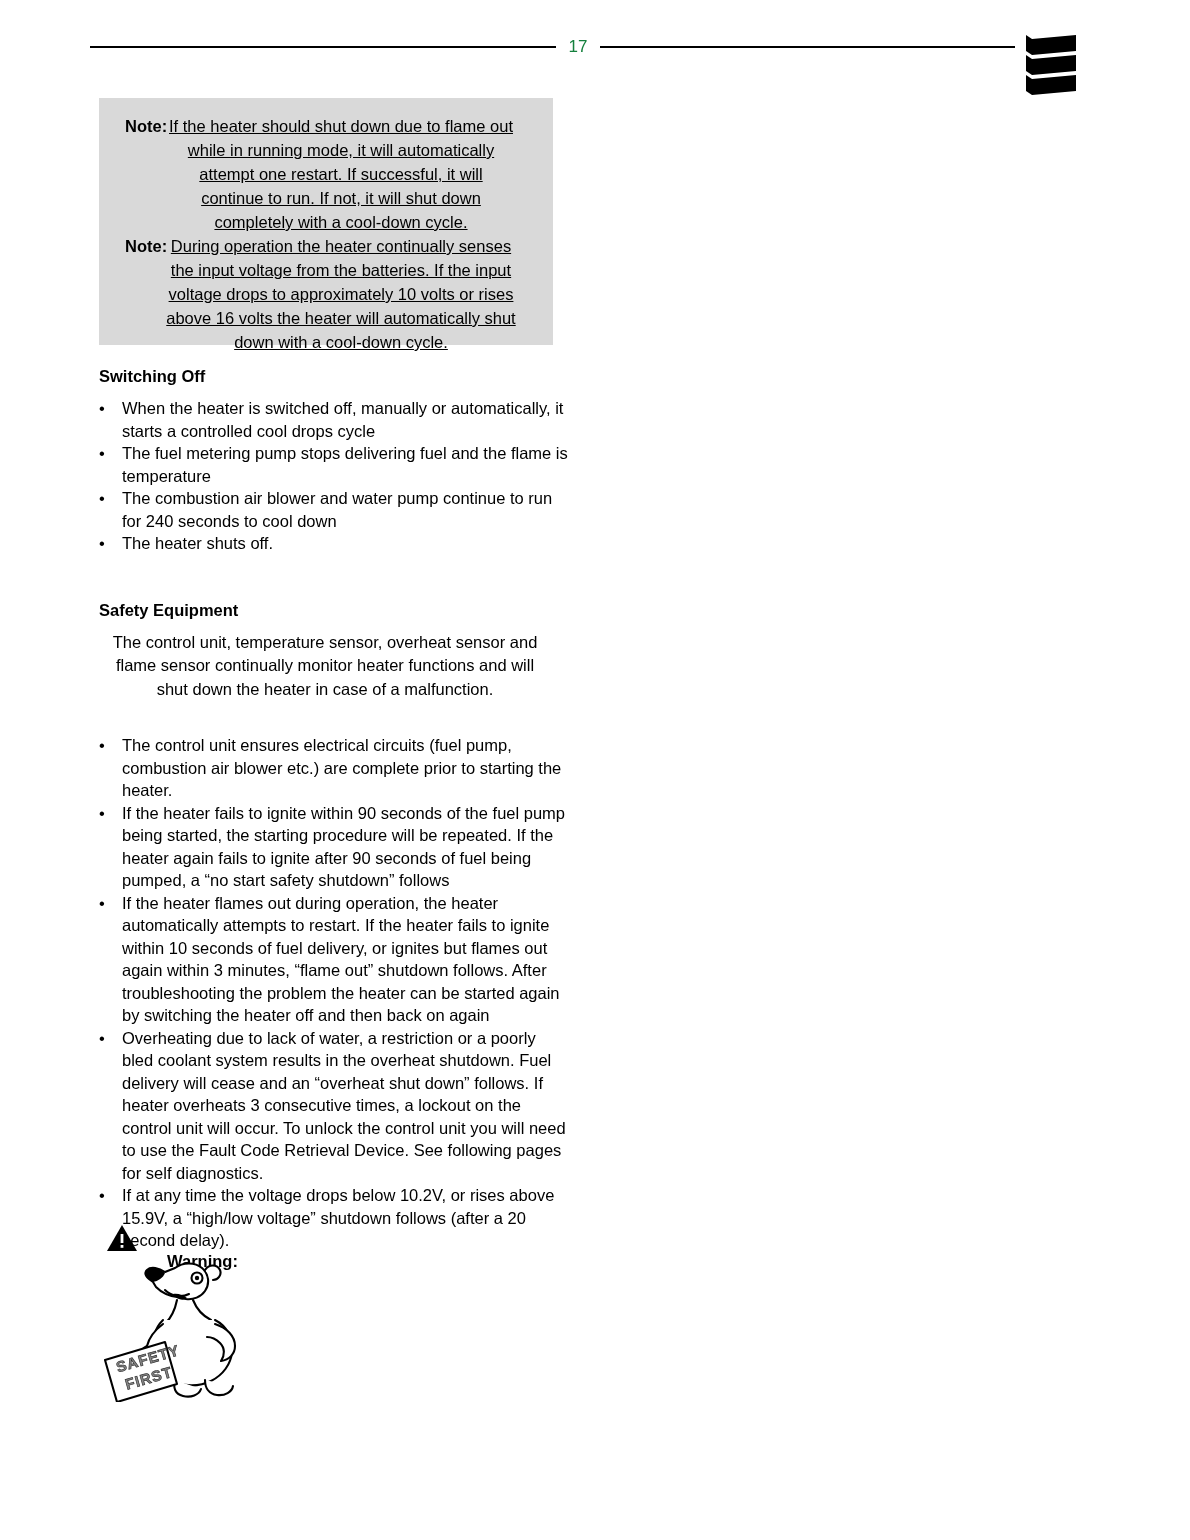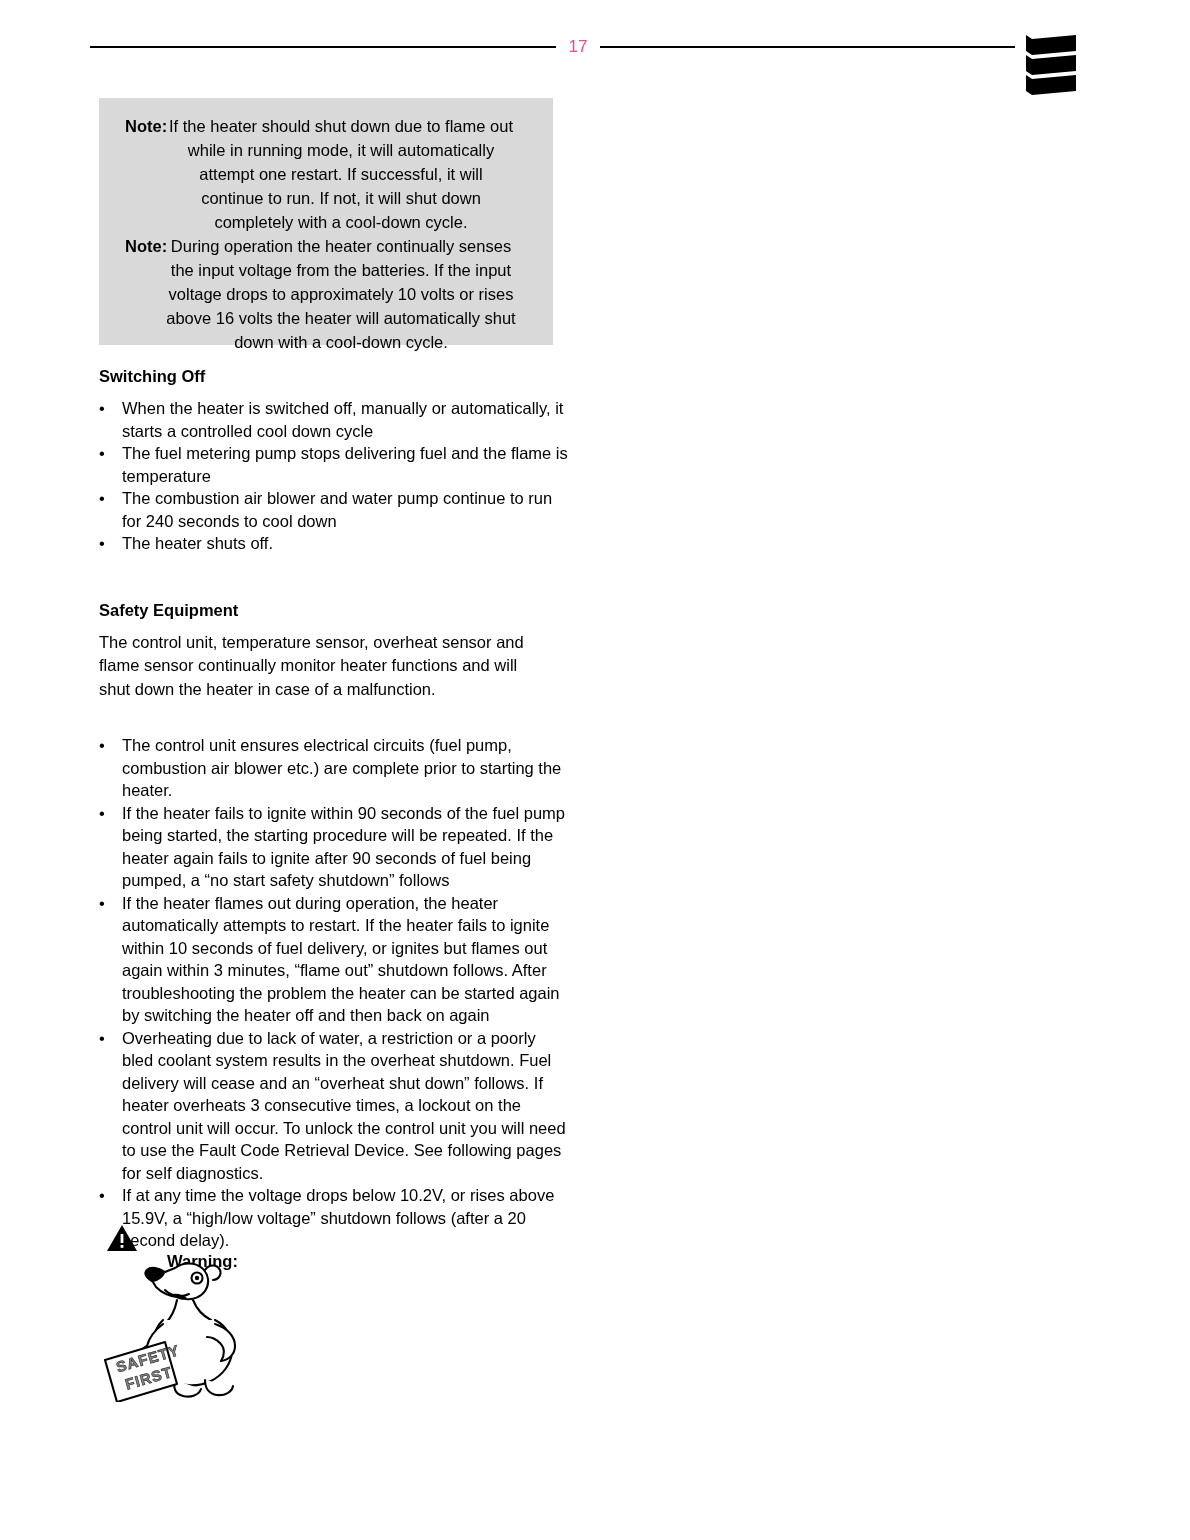--- a/index.html
+++ b/index.html
@@ -41,21 +41,21 @@
     background: #000;
   }
   .page-number {
     position: absolute;
     left: 556px;
     top: 36px;
     width: 44px;
     text-align: center;
     font-size: 17px;
     line-height: 22px;
-    color: #ec4899;
+    color: #15803d;
   }
   .brand-logo {
     position: absolute;
     left: 1022px;
     top: 33px;
     width: 62px;
     height: 68px;
   }
 
   
@@ -81,40 +81,42 @@
     padding-left: 26px;
     box-sizing: border-box;
     font-size: 16.5px;
     font-weight: bold;
     line-height: 24px;
   }
   .note-text {
     width: 350px;
     font-size: 16.5px;
     line-height: 24px;
+    text-decoration: underline;
   }
 
   
   .content {
     position: absolute;
     left: 99px;
     top: 365px;
     width: 470px;
   }
   h2.section-heading {
     margin: 0 0 10px 0;
     font-size: 16.5px;
     font-weight: bold;
     line-height: 22px;
   }
   .para {
     margin: 0;
     font-size: 16.5px;
     line-height: 23.5px;
     width: 452px;
+    text-align: center;
   }
   ul.bullets {
     list-style: none;
     margin: 0;
     padding: 0;
   }
   ul.bullets li {
     position: relative;
     padding-left: 23px;
     font-size: 16.5px;
@@ -202,21 +204,21 @@
   </div>
 </div>
 
 <div class="content">
 
   <h2 class="section-heading">Switching Off</h2>
 
   <ul class="bullets">
     <li>
       <span class="bullet-dot">•</span>
-      <span>When the heater is switched off, manually or automatically,  it starts a controlled cool down cycle</span>
+      <span>When the heater is switched off, manually or automatically,  it starts a controlled cool drops cycle</span>
     </li>
     <li>
       <span class="bullet-dot">•</span>
       <span>The fuel metering pump stops delivering fuel and the flame is temperature</span>
     </li>
     <li>
       <span class="bullet-dot">•</span>
       <span>The combustion air blower and water pump continue to run for 240 seconds to cool down</span>
     </li>
     <li>

